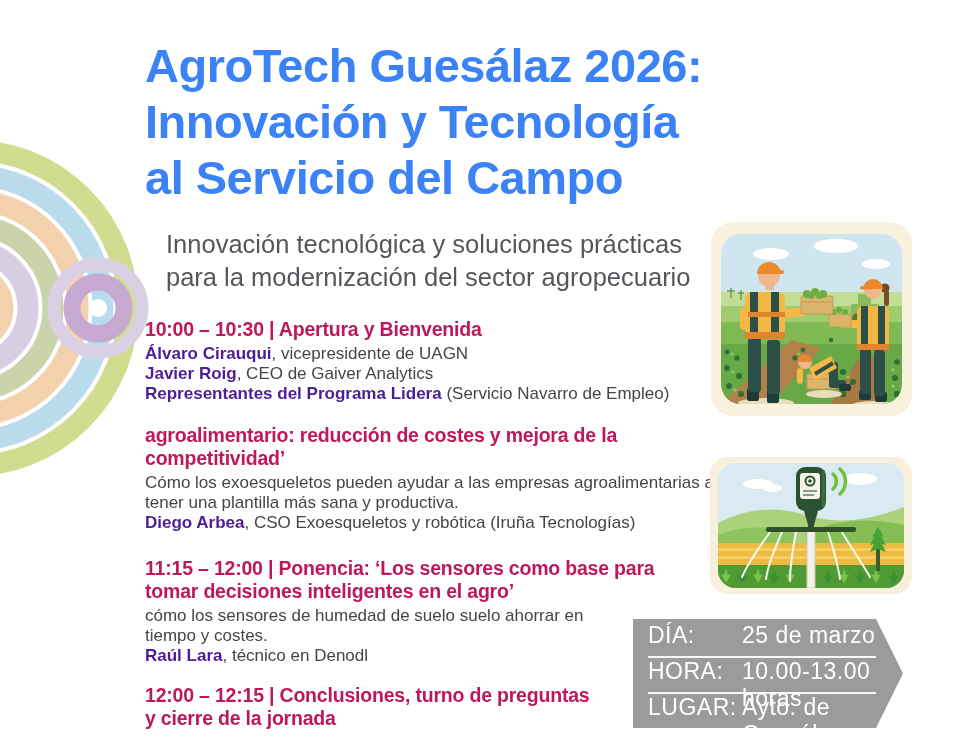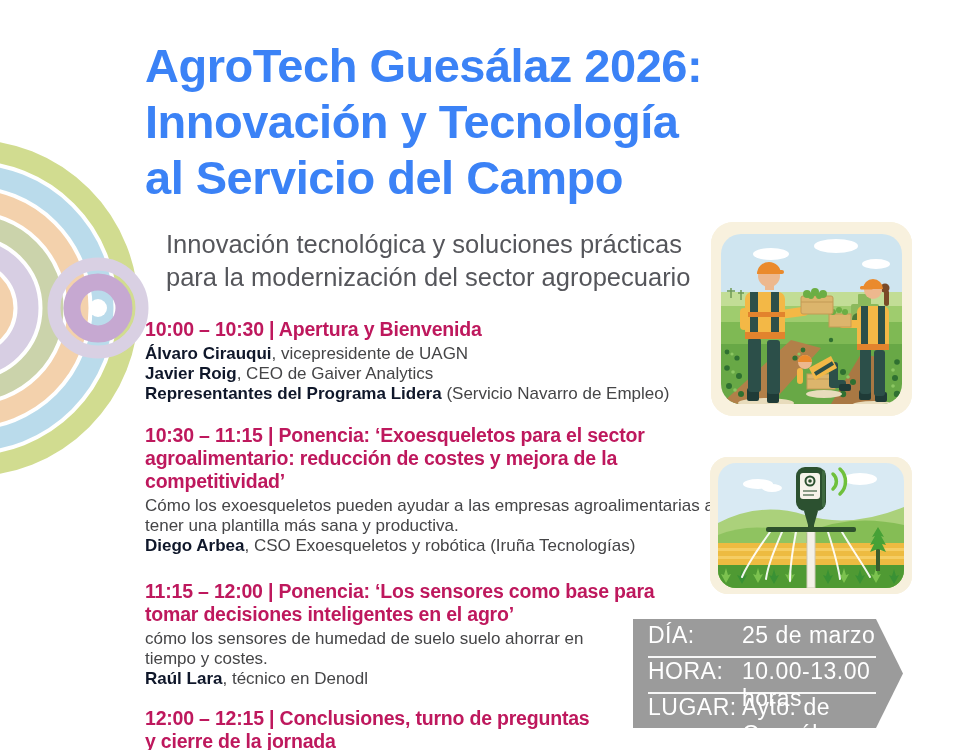--- a/index.html
+++ b/index.html
@@ -24,21 +24,21 @@
   }
   .subtitle .sline{white-space:nowrap;}
   
   .agenda{position:absolute;left:145px;top:318px;width:575px;color:#3f4044;}
   .session{margin:0;padding:0;}
   .session-title{font-size:19.5px;font-weight:bold;line-height:23px;color:#be185d;letter-spacing:-0.2px;}
   .session-title .stl{white-space:nowrap;}
   .session-body{margin-top:3px;font-size:17px;line-height:20px;color:#454547;}
   .session-body .dline{white-space:nowrap;}
   .speaker-line{white-space:nowrap;font-size:17px;line-height:20px;color:#454547;}
-  .speaker-line .b{font-weight:bold;color:#0f172a;}
+  .speaker-line .b{font-weight:bold;color:#4c1d95;}
   .mb1{margin-bottom:20px;}
   .mb2{margin-bottom:24px;}
   .mb3{margin-bottom:18px;}
   
   .illus{position:absolute;overflow:hidden;background:#f8f1de;}
   .illus svg{display:block;width:100%;height:100%;}
   .illus1{left:711px;top:222px;width:201px;height:194px;border-radius:22px;}
   .illus2{left:710px;top:457px;width:202px;height:137px;border-radius:18px;}
   
   .banner{
@@ -99,21 +99,20 @@
           <span class="b">Javier Roig</span><span>, CEO de Gaiver Analytics</span>
         </div>
         <div class="speaker-line">
           <span class="b">Representantes del Programa Lidera</span><span> (Servicio Navarro de Empleo)</span>
         </div>
       </div>
     </div>
 
     <div class="session mb2">
       <div class="session-title">
-        <div class="stl">10:30 – 11:15 | Ponencia: ‘Exoesqueletos para el sector</div>
         <div class="stl">agroalimentario: reducción de costes y mejora de la</div>
         <div class="stl">competitividad’</div>
       </div>
       <div class="session-body">
         <div class="dline">Cómo los exoesqueletos pueden ayudar a las empresas agroalimentarias a</div>
         <div class="dline">tener una plantilla más sana y productiva.</div>
         <div class="speaker-line">
           <span class="b">Diego Arbea</span><span>, CSO Exoesqueletos y robótica (Iruña Tecnologías)</span>
         </div>
       </div>

